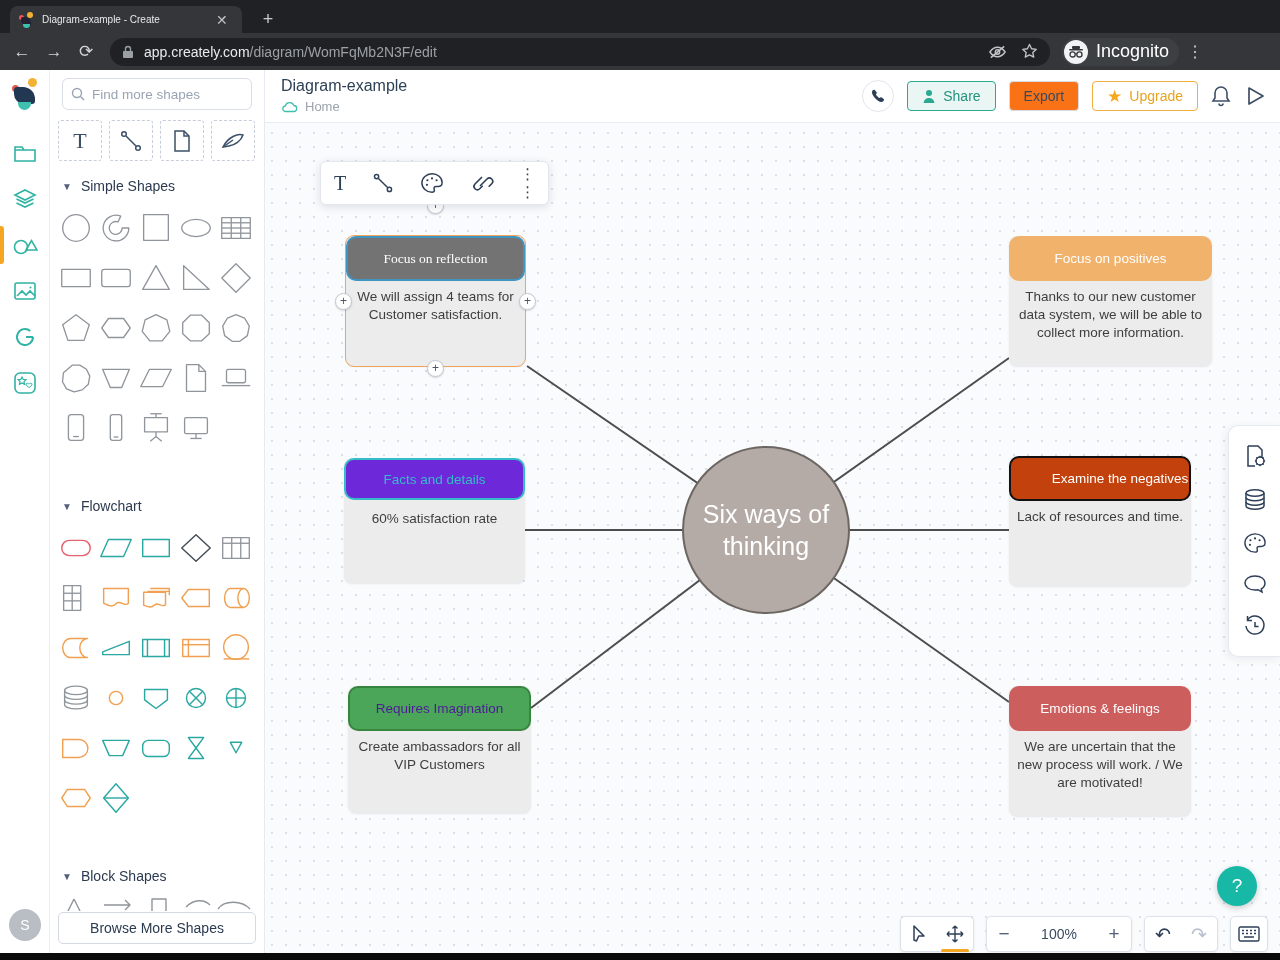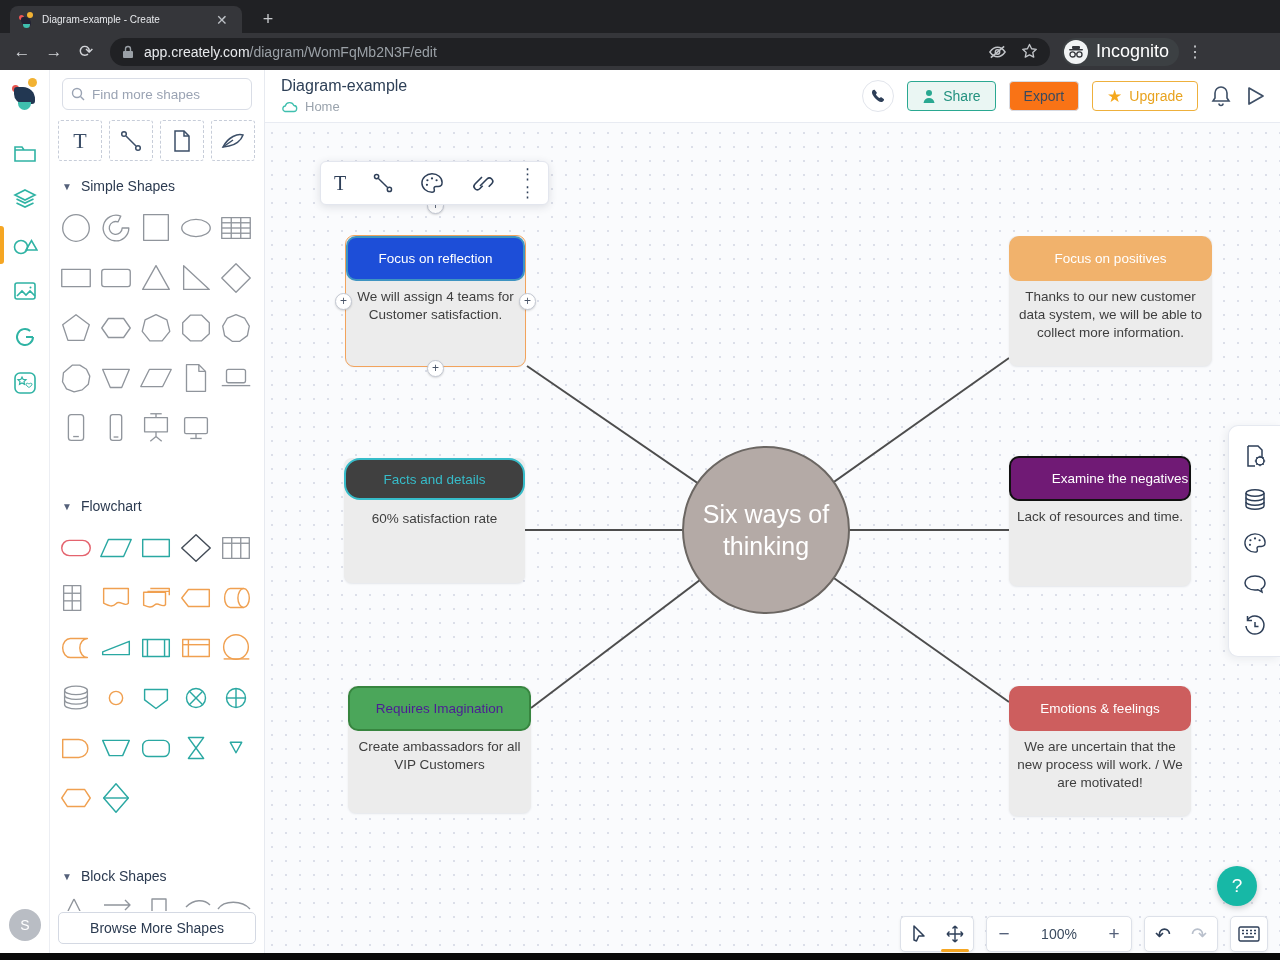--- a/index.html
+++ b/index.html
@@ -484,45 +484,45 @@
       <line x1="266" y1="638" x2="501" y2="460"></line>
       <line x1="744" y1="288" x2="501" y2="460"></line>
       <line x1="744" y1="460" x2="501" y2="460"></line>
       <line x1="744" y1="632" x2="501" y2="460"></line>
     </g>
   </svg>
 
   <div class="center-circle" style="background-color: rgb(180, 170, 166);">Six ways of thinking</div>
 
   <div class="node selected" style="left:81px; top:166px; width:179px; height:130px;">
-    <div class="node-header" style="background-color: #1d4ed8; border-color: rgb(63, 148, 193); color: rgb(255, 255, 255);">Focus on reflection</div>
+    <div class="node-header" style="background-color: #737373; border-color: rgb(63, 148, 193); color: rgb(255, 255, 255); font-family: Liberation Serif, serif;">Focus on reflection</div>
     <div class="node-body">We will assign 4 teams for Customer satisfaction.</div>
     <div class="handle" style="left:81px; top:-39px;">+</div>
     <div class="handle" style="left:-11px; top:57px;">+</div>
     <div class="handle" style="right:-11px; top:57px;">+</div>
     <div class="handle" style="left:81px; bottom:-11px;">+</div>
   </div>
 
   <div class="node" style="left:79px; top:388px; width:181px; height:125px;">
-    <div class="node-header" style="height: 42px; background-color: #404040; border-color: rgb(54, 188, 201); color: rgb(54, 188, 201); border-radius: 16px;">Facts and details</div>
+    <div class="node-header" style="height: 42px; background-color: #6d28d9; border-color: rgb(54, 188, 201); color: rgb(54, 188, 201);">Facts and details</div>
     <div class="node-body">60% satisfaction rate</div>
   </div>
 
   <div class="node" style="left:83px; top:616px; width:183px; height:127px;">
     <div class="node-header" style="background-color: rgb(75, 166, 90); border-color: rgb(55, 133, 63); color: #4c1d95;">Requires Imagination</div>
     <div class="node-body">Create ambassadors for all VIP Customers</div>
   </div>
 
   <div class="node" style="left:744px; top:166px; width:203px; height:130px;">
     <div class="node-header" style="background-color: rgb(241, 178, 108); border-color: rgb(241, 178, 108); color: rgb(255, 255, 255);">Focus on positives</div>
     <div class="node-body">Thanks to our new customer data system, we will be able to collect more information.</div>
   </div>
 
   <div class="node" style="left:744px; top:386px; width:182px; height:130px;">
-    <div class="node-header" style="background-color: #701a75; border-color: rgb(17, 17, 17); color: rgb(255, 255, 255); padding-left: 40px;">Examine the negatives</div>
+    <div class="node-header" style="background-color: #c2410c; border-color: rgb(17, 17, 17); color: rgb(255, 255, 255); padding-left: 40px;">Examine the negatives</div>
     <div class="node-body">Lack of resources and time.</div>
   </div>
 
   <div class="node" style="left:744px; top:616px; width:182px; height:130px;">
     <div class="node-header" style="background-color: rgb(205, 94, 94); border-color: rgb(205, 94, 94); color: rgb(255, 255, 255);">Emotions &amp; feelings</div>
     <div class="node-body">We are uncertain that the new process will work. / We are motivated!</div>
   </div>
 
   <div class="float-toolbar">
     <span class="ft-t">T</span>

